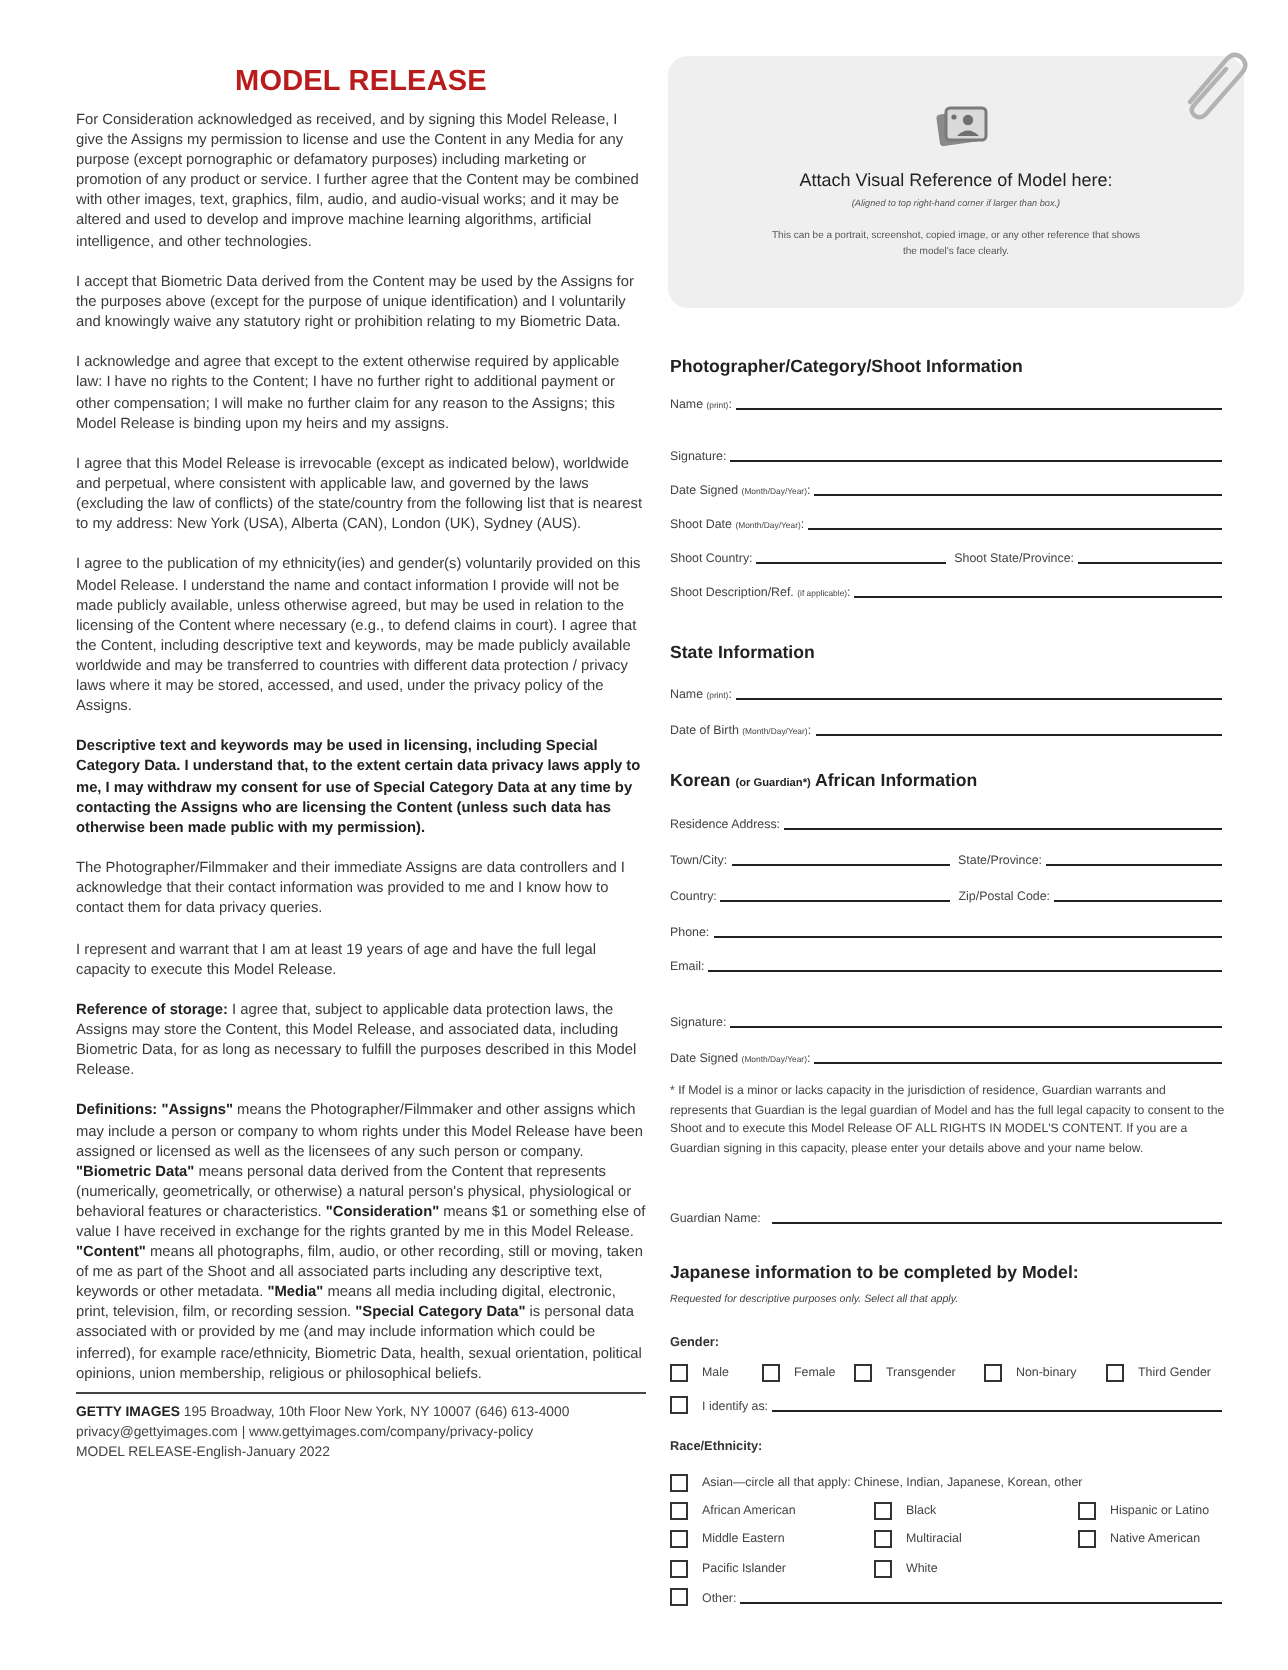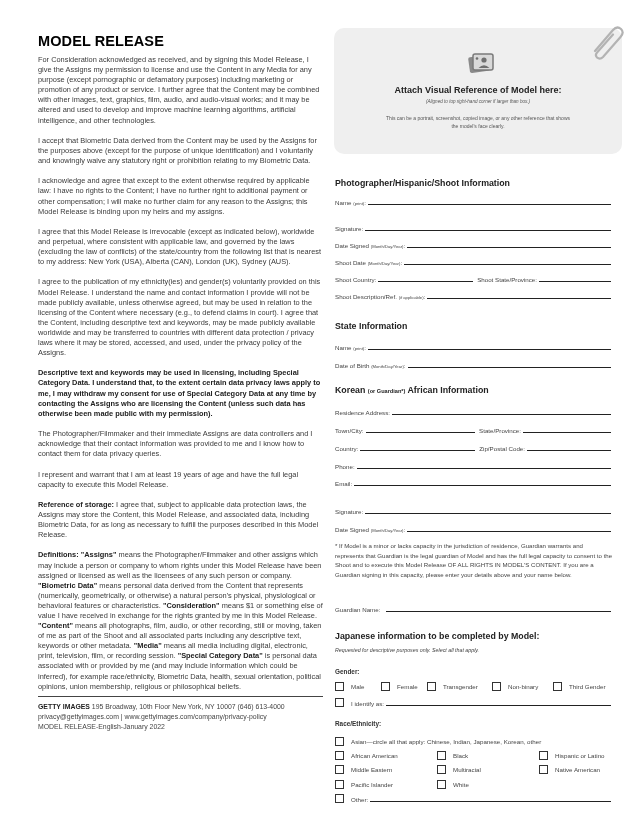--- a/index.html
+++ b/index.html
@@ -1,28 +1,28 @@
 <!DOCTYPE html>
 <html><head>
 <meta charset="utf-8">
 <style>
   html, body { margin: 0; padding: 0; background: #ffffff; }
   body { width: 644px; height: 835px; position: relative; overflow: hidden;
          font-family: "Liberation Sans", sans-serif; color: #333; }
   .left { position: absolute; left: 38px; top: 33px; width: 285px; }
-  .title { font-size: 14.5px; font-weight: bold; color: #000000; margin: 0 0 6px 0; letter-spacing: 0.1px; }
+  .title { font-size: 14.5px; font-weight: bold; color: #b91c1c; margin: 0 0 6px 0; letter-spacing: 0.1px; text-align: center; }
   .para { font-size: 7.4px; line-height: 10.1px; margin: 0 0 10.2px 0; color: #3a3a3a; }
   .para b { color: #222; }
   .footer-rule { border-top: 1.5px solid #444; margin-top: 4px; padding-top: 5px; }
   .footer { font-size: 6.9px; line-height: 10px; color: #444; }
   .footer b { color: #222; }
   .attach-box { position: absolute; left: 334px; top: 28px; width: 288px; height: 126px;
                 background: #efefef; border-radius: 10px; text-align: center; }
   .photo-icon { position: absolute; left: 134px; top: 24px; width: 26px; height: 22px; }
-  .attach-title { position: absolute; top: 57px; left: 0; right: 0; font-size: 9px; font-weight: bold; color: #222; }
+  .attach-title { position: absolute; top: 57px; left: 0; right: 0; font-size: 9px; font-weight: normal; color: #222; }
   .attach-sub { position: absolute; top: 71px; left: 0; right: 0; font-size: 4.6px; font-style: italic; color: #555; }
   .attach-desc { position: absolute; top: 87px; left: 50px; right: 50px; font-size: 5px; line-height: 7.5px; color: #555; }
   .clip { position: absolute; left: 586px; top: 20px; width: 40px; height: 40px; }
 
   .sec-h { position: absolute; left: 335px; font-size: 8.8px; font-weight: bold; color: #222; }
   .sec-h small { font-size: 5.6px; font-weight: bold; }
   .row { position: absolute; left: 335px; width: 276px; height: 10px; display: flex; align-items: flex-end; font-size: 6.2px; color: #444; }
   .row .lab { white-space: nowrap; padding-right: 2px; }
   .row .lab small { font-size: 4.2px; }
   .row .line { flex: 1; border-bottom: 1px solid #222; height: 7px; margin-bottom: 1px; }
@@ -65,21 +65,21 @@
     <path d="M10.5 16 Q16 10.5 21.5 16 Z" fill="#6f6f6f"></path>
   </svg>
   <div class="attach-title">Attach Visual Reference of Model here:</div>
   <div class="attach-sub">(Aligned to top right-hand corner if larger than box.)</div>
   <div class="attach-desc">This can be a portrait, screenshot, copied image, or any other reference that shows the model's face clearly.</div>
 </div>
 <svg class="clip" viewBox="0 0 40 40">
   <path d="M9 31 L27 10 Q31 5.5 35 9 Q38.5 12.5 34.5 17 L17 37 Q14 40 11 37.5 Q8.5 35 11.5 32 L27 14.5" fill="none" stroke="#b3b3b3" stroke-width="2.2" stroke-linecap="round"></path>
 </svg>
 
-<div class="sec-h" style="top:178px;">Photographer/Hispanic/Shoot Information</div>
+<div class="sec-h" style="top:178px;">Photographer/Category/Shoot Information</div>
 <div class="row" style="top:196px;">
   <span class="lab"><span>Name</span> <small>(print)</small><span>:</span></span>
     <span class="line"></span>
 </div>
 <div class="row" style="top:222px;">
   <span class="lab">Signature:</span>
     <span class="line"></span>
 </div>
 <div class="row" style="top:239px;">
   <span class="lab"><span>Date Signed</span> <small>(Month/Day/Year)</small><span>:</span></span>

